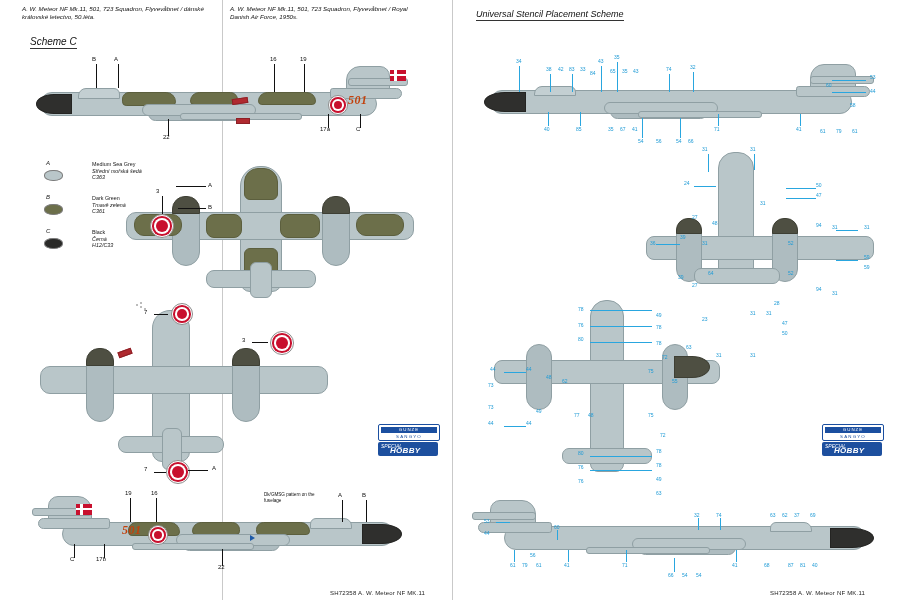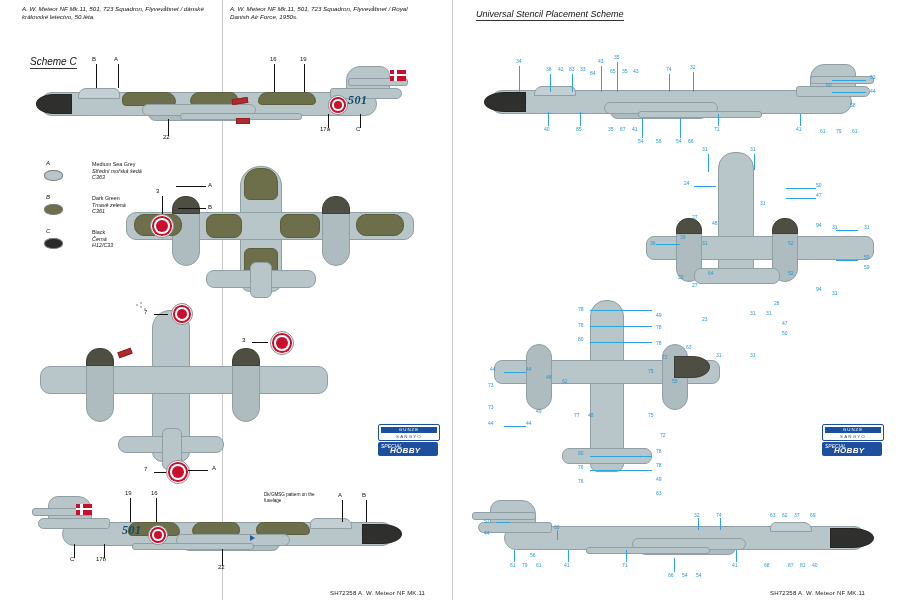--- a/index.html
+++ b/index.html
@@ -51,21 +51,21 @@
   .roundel{position:absolute;border-radius:50%;background:#ffffff;border:.6px solid #8c8c8c;}
   .roundel .ring{position:absolute;inset:1.2px;border-radius:50%;background:#c8102e;}
   .roundel .ring2{position:absolute;inset:3.2px;border-radius:50%;background:#ffffff;}
   .roundel .core{position:absolute;inset:4.6px;border-radius:50%;background:#c8102e;}
 
   .dkflag{position:absolute;background:#c8102e;}
   .dkflag .cross-h{position:absolute;left:0;right:0;top:38%;height:18%;background:#fff;}
   .dkflag .cross-v{position:absolute;top:0;bottom:0;left:28%;width:18%;background:#fff;}
 
   .code{position:absolute;font-family:"Liberation Serif",serif;font-weight:bold;font-style:italic;
-        color:#0c4a6e;font-size:12px;letter-spacing:.5px;}
+        color:#c2410c;font-size:12px;letter-spacing:.5px;}
 
   
   .cl{position:absolute;font-size:6px;color:#111;}
   .ln{position:absolute;background:#111;}
   .ln.h{height:.6px;}
   .ln.v{width:.6px;}
 
   
   .sn{position:absolute;font-size:5px;color:#1f9bd6;font-family:"Liberation Sans",sans-serif;}
   .sl{position:absolute;background:#29a6df;}
@@ -91,21 +91,21 @@
 
 <div class="sheet">
 
   <div class="divider-v" style="left:222px;"></div>
   <div class="divider-v" style="left:452px;"></div>
 
   <div class="hdr" style="left:22px;top:5px;width:190px;">A. W. Meteor NF Mk.11, 501, 723 Squadron, Flyvevåbnet / dánské královské letectvo, 50.léta.</div>
   <div class="hdr" style="left:230px;top:5px;width:190px;">A. W. Meteor NF Mk.11, 501, 723 Squadron, Flyvevåbnet / Royal Danish Air Force, 1950s.</div>
   <div class="universal-title" style="left:476px;top:9px;">Universal Stencil Placement Scheme</div>
 
-  <div class="scheme-title" style="left:30px;top:56px;">Scheme C</div>
+  <div class="scheme-title" style="left:30px;top:36px;">Scheme C</div>
 
   <div class="plane" style="left:30px;top:62px;width:390px;height:80px;">
 
     <div class="hull pill" style="left:10px;top:30px;width:335px;height:22px;"></div>
     <div class="hull nose cap-l" style="left:6px;top:32px;width:34px;height:18px;"></div>
 
     <div class="hull light" style="left:48px;top:26px;width:40px;height:9px;border-radius:8px 6px 0 0;"></div>
 
     <div class="hull green" style="left:92px;top:30px;width:52px;height:12px;border-radius:10px 14px 6px 6px;"></div>
     <div class="hull green" style="left:160px;top:30px;width:46px;height:11px;border-radius:12px 10px 5px 5px;"></div>

